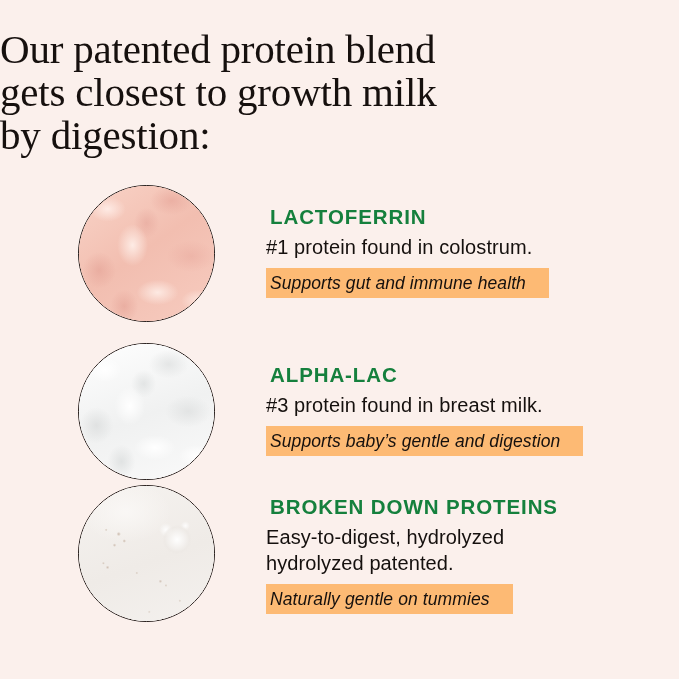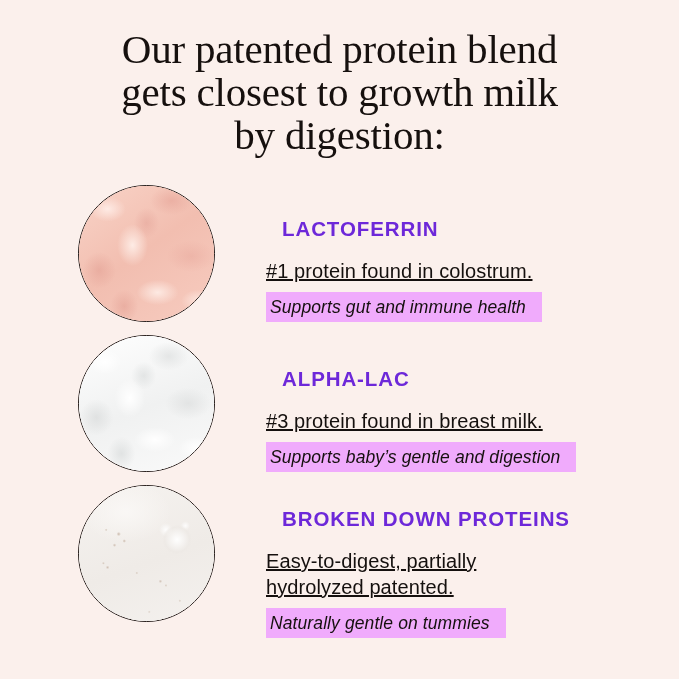--- a/index.html
+++ b/index.html
@@ -22,42 +22,41 @@
     background: #FBF0EC;
     box-sizing: border-box;
   }
 
   
   .headline {
     position: absolute;
     top: 28px;
     left: 0;
     width: 679px;
-    text-align: center;
     font-family: "Liberation Serif", "DejaVu Serif", serif;
     color: #16100E;
     font-size: 41px;
     line-height: 43px;
     letter-spacing: -0.2px;
     font-weight: 400;
   }
   .headline .hl-line {
     display: block;
     white-space: nowrap;
   }
 
   
   .item {
     position: absolute;
     left: 0;
     width: 679px;
     height: 150px;
   }
   .item-1 { top: 182px; }
-  .item-2 { top: 332px; }
+  .item-2 { top: 340px; }
   .item-3 { top: 482px; }
 
   
   .swatch {
     position: absolute;
     left: 78px;
     top: 3px;
     width: 137px;
     height: 137px;
     border-radius: 50%;
@@ -130,48 +129,47 @@
     left: 266px;
     top: 0;
     width: 400px;
   }
   .item-title {
     font-family: "Liberation Sans", sans-serif;
     font-size: 20.5px;
     line-height: 26px;
     font-weight: 700;
     letter-spacing: 0.9px;
-    color: #6d28d9;
-    margin: 16px;
+    color: #15803d;
+    margin: 4px;
     white-space: nowrap;
   }
   .item-desc {
     font-family: "Liberation Sans", sans-serif;
     font-size: 20px;
     line-height: 26px;
     font-weight: 400;
     letter-spacing: 0.1px;
     color: #15100E;
     margin: 3px 0 0 0;
-    text-decoration: underline;
   }
   .item-badge-wrap {
     margin-top: 8px;
   }
   .item-badge {
     display: inline-block;
-    background: #f0abfc;
+    background: #fdba74;
     color: #15100E;
     font-family: "Liberation Sans", sans-serif;
     font-style: italic;
     font-size: 17.5px;
     line-height: 24px;
     letter-spacing: 0.1px;
     font-weight: 400;
-    padding: 3px 16px 3px 4px;
+    padding: 3px 23px 3px 4px;
     white-space: nowrap;
   }
 
   
   .item-1 .text-block { top: 18px; }
   .item-2 .text-block { top: 18px; }
   .item-3 .text-block { top: 8px; }
 </style>
 </head>
 <body>
@@ -210,21 +208,21 @@
     </div>
   </div>
 
   <div class="item item-3">
     <div class="swatch">
       <div class="tex tex-milk"></div>
     </div>
     <div class="text-block">
       <div class="item-title">BROKEN DOWN PROTEINS</div>
       <div class="item-desc">
-        <span>Easy-to-digest, partially</span><br>
+        <span>Easy-to-digest, hydrolyzed</span><br>
         <span>hydrolyzed patented.</span>
       </div>
       <div class="item-badge-wrap">
         <span class="item-badge">Naturally gentle on tummies</span>
       </div>
     </div>
   </div>
 
 </div>
 

